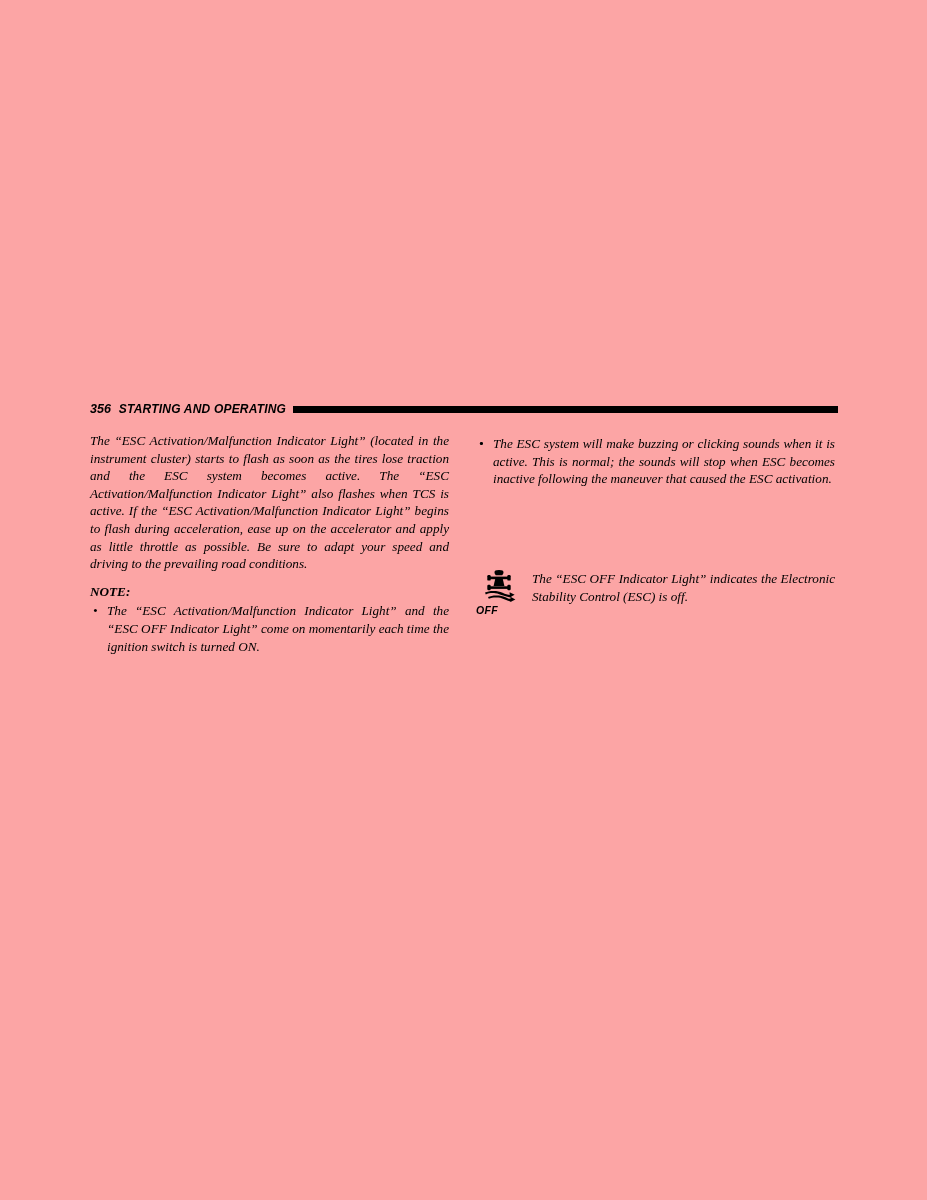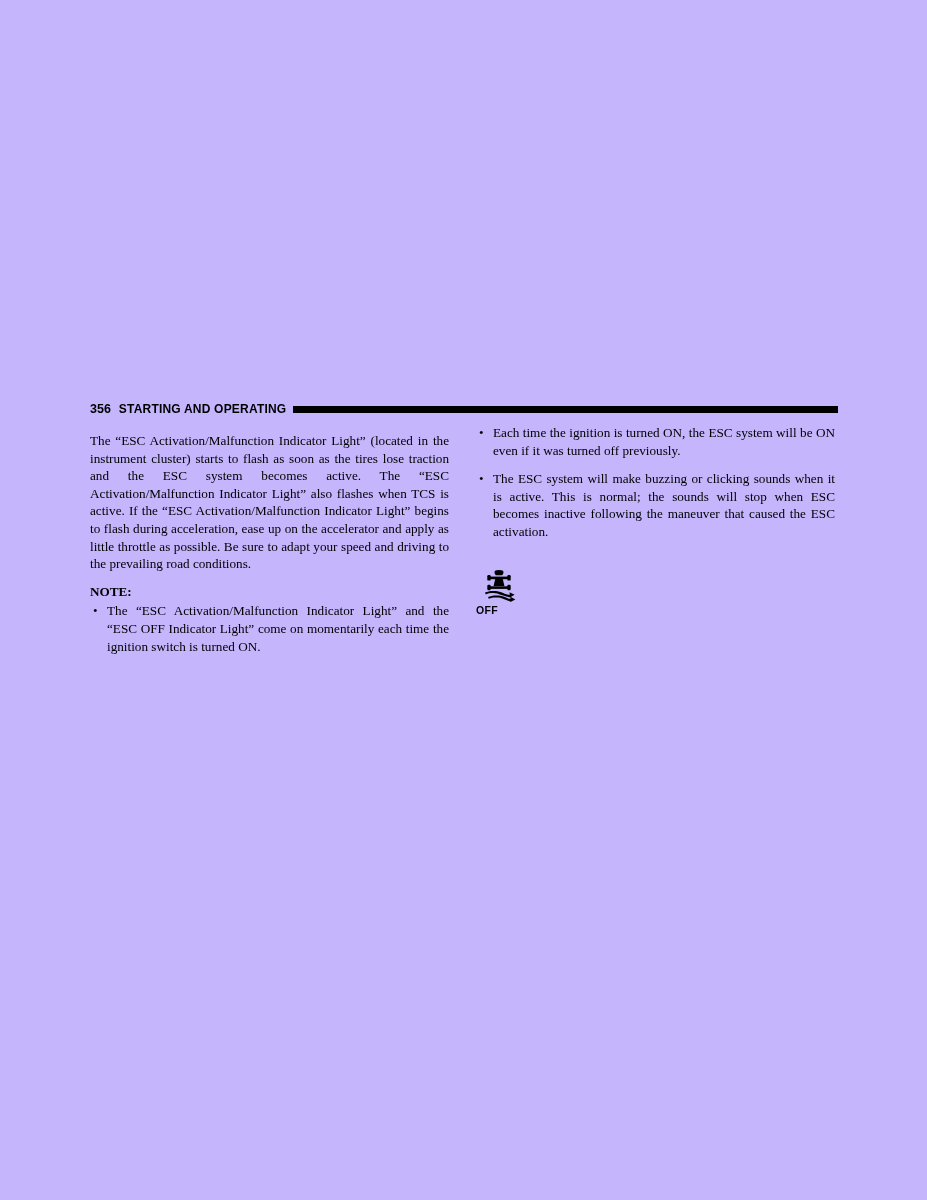--- a/index.html
+++ b/index.html
@@ -13,21 +13,22 @@
     position: relative;
     font-family: "Liberation Serif", serif;
     color: #000000;
   }
   .page {
     position: absolute;
     left: 0;
     top: 0;
     width: 927px;
     height: 1200px;
-    background: #c4b5fd;
+    background: #fca5a5;
+    font-style: italic;
   }
   
   .header {
     position: absolute;
     left: 90px;
     top: 401px;
     width: 748px;
     height: 16px;
     display: flex;
     align-items: center;
@@ -156,21 +157,20 @@
         <span class="bullet-dot">•</span>
         <span>The “ESC Activation/Malfunction Indicator Light” and the “ESC OFF Indicator Light” come on momentarily each time the ignition switch is turned ON.</span>
       </li>
     </ul>
   </div>
 
   <div class="col col-right">
     <ul class="bullets">
       <li>
         <span class="bullet-dot">•</span>
-        <span>Each time the ignition is turned ON, the ESC system will be ON even if it was turned off previously.</span>
       </li>
       <li>
         <span class="bullet-dot">•</span>
         <span>The ESC system will make buzzing or clicking sounds when it is active. This is normal; the sounds will stop when ESC becomes inactive following the maneuver that caused the ESC activation.</span>
       </li>
     </ul>
   </div>
 
   <div class="telltale-block">
     <div class="telltale-icon">
@@ -193,15 +193,16 @@
 
         <g fill="#000000">
           <path d="M9.0 22.5 c3.0 -1.4 7.0 -1.9 11.0 -1.4 c3.2 0.4 6.0 1.6 8.6 2.6 c2.2 0.8 4.4 1.4 6.6 1.2 l0 2.2 c-2.8 0.3 -5.5 -0.5 -8.0 -1.5 c-2.6 -1.0 -5.1 -2.1 -8.0 -2.4 c-3.4 -0.4 -6.9 0.1 -9.4 1.2 z"></path>
           <path d="M33.6 22.2 l5.0 2.6 l-5.0 2.6 z"></path>
           <path d="M12.0 27.0 c3.0 -1.4 7.0 -1.9 11.0 -1.4 c3.2 0.4 6.0 1.6 8.6 2.6 c1.2 0.4 2.4 0.8 3.6 1.0 l0 2.2 c-1.8 -0.2 -3.5 -0.8 -5.0 -1.4 c-2.6 -1.0 -5.1 -2.1 -8.0 -2.4 c-3.4 -0.4 -6.9 0.1 -9.4 1.2 z"></path>
           <path d="M34.4 26.8 l5.0 2.6 l-5.0 2.6 z"></path>
         </g>
       </svg>
       <span class="icon-off-label">OFF</span>
     </div>
+    <div class="telltale-text">The “ESC OFF Indicator Light” indicates the Electronic Stability Control (ESC) is off.</div>
   </div>
 
 </div>
 
 </body></html>

